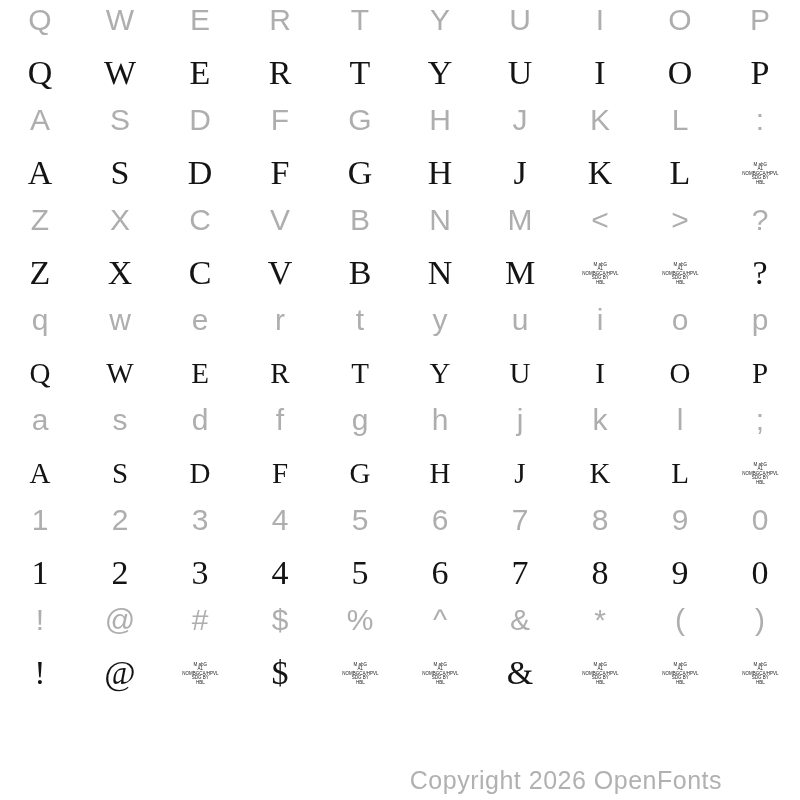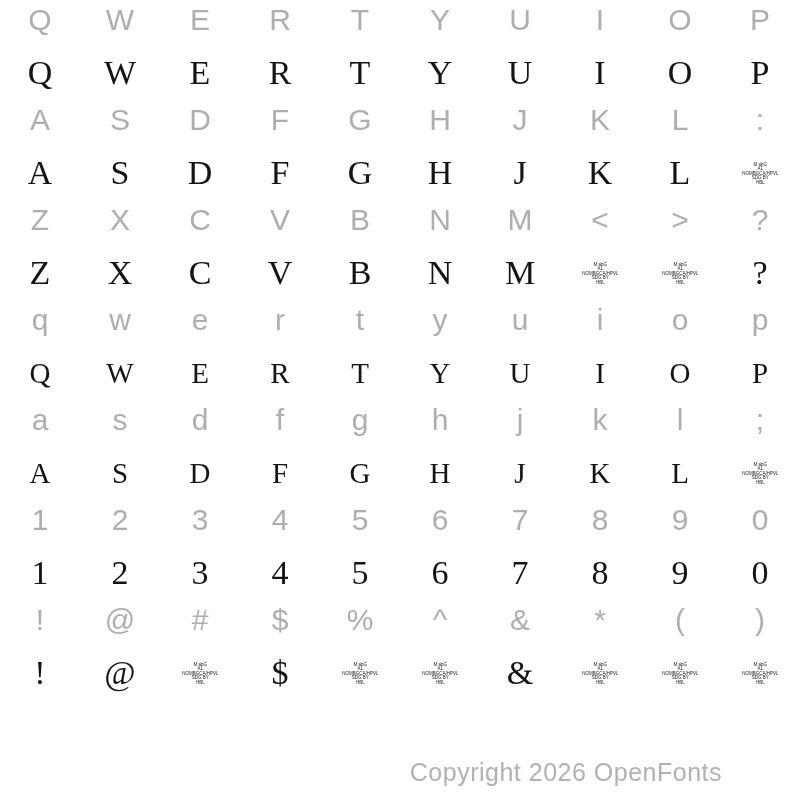--- a/index.html
+++ b/index.html
@@ -23,21 +23,21 @@
     font-family:"Liberation Serif","DejaVu Serif",serif;
     font-size:29px;color:#141414;transform:translateY(-4px);
   }
   .tofu{
     display:inline-block;transform:scale(0.5);transform-origin:center center;
     font-family:"Liberation Sans",sans-serif;font-size:9px;line-height:1.0;
     color:#1a1a1a;text-align:center;white-space:nowrap;
   }
   .tofu div{white-space:nowrap;}
   .copyright{
-    position:absolute;right:78px;bottom:13px;
+    position:absolute;right:78px;bottom:5px;
     font-family:"Liberation Sans",sans-serif;font-size:25px;
     color:#b1b1b1;letter-spacing:0.5px;
   }
 </style>
 </head>
 <body>
 
 <div class="grid" id="glyph-grid">
     <div class="row ref">
       <div class="cell">Q</div>

